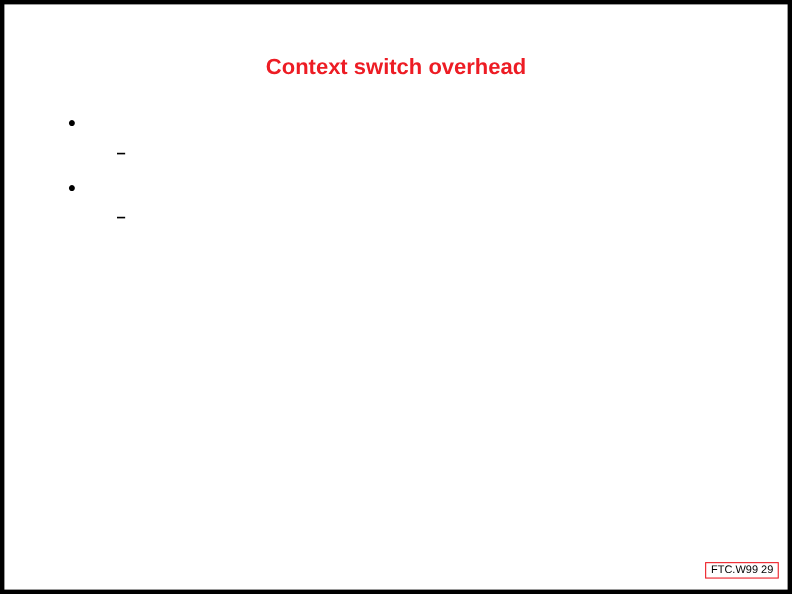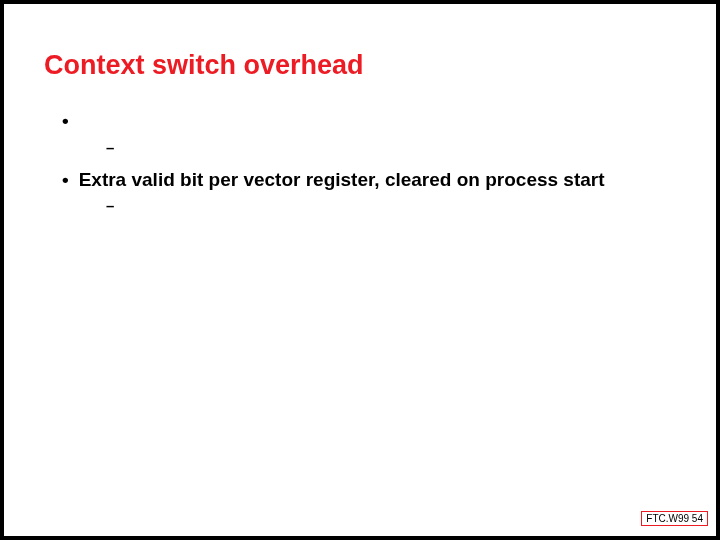--- a/index.html
+++ b/index.html
@@ -14,23 +14,23 @@
   }
   .slide {
     width: 712px;
     height: 532px;
     background: #fff;
     position: relative;
     padding: 28px 40px 20px 40px;
   }
   .title {
     color: #ed1c24;
-    font-size: 27px;
+    font-size: 20px;
     font-weight: bold;
-    text-align: left;
+    text-align: center;
     margin-top: 18px;
     margin-bottom: 28px;
   }
   .bullets {
     color: #000;
     font-size: 19px;
     font-weight: bold;
     line-height: 1.25;
   }
   .l1 {
@@ -72,22 +72,21 @@
 
     <div class="l1">
       <span class="dot">•</span>
     </div>
     <div class="l2">
       <span class="dash">–</span>
     </div>
 
     <div class="l1">
       <span class="dot">•</span>
-      <span>Extra valid  bit per vector register, cleared on process start</span>
     </div>
     <div class="l2">
       <span class="dash">–</span>
     </div>
 
   </div>
 
-  <div class="footer">FTC.W99 54</div>
+  <div class="footer">FTC.W99 29</div>
 </div>
 
 </body></html>

